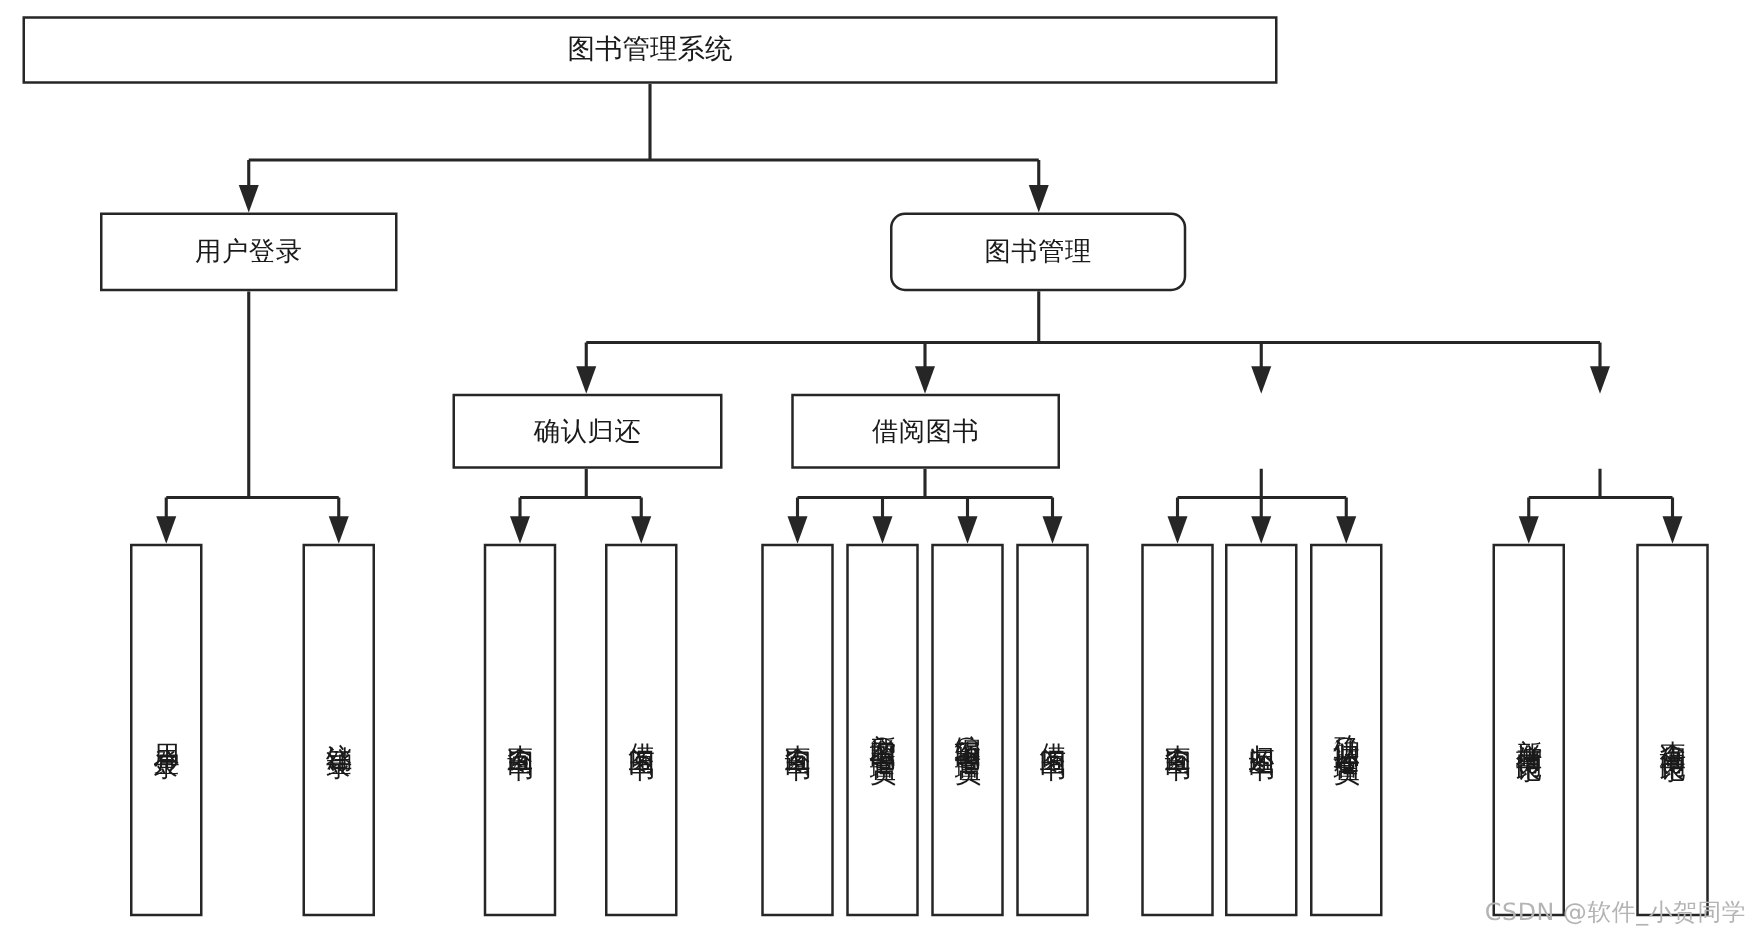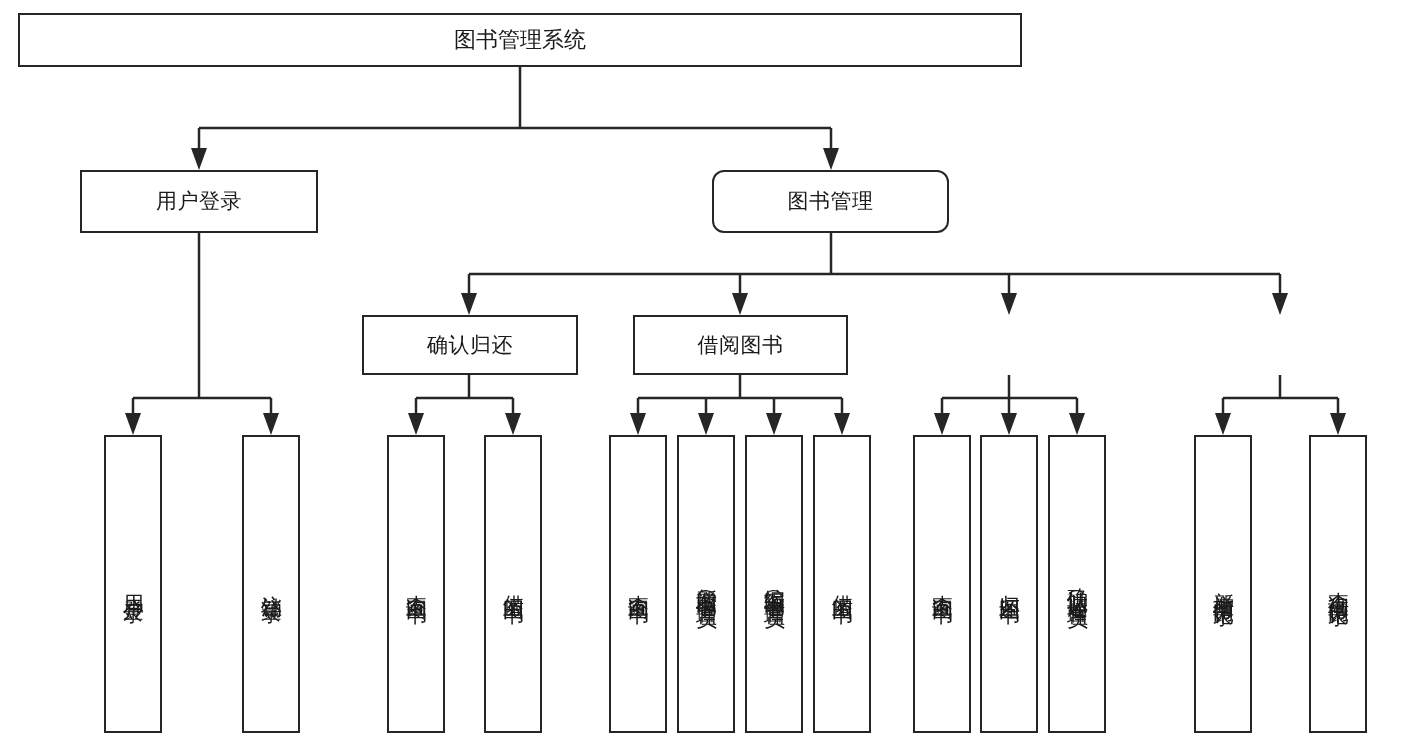--- a/index.html
+++ b/index.html
@@ -200,13 +200,14 @@
     <span class="vtxt">确认归还（管理员）</span>
   </div>
 
   <div class="node v" style="left:1194px; top:435px; width:58px; height:298px;">
     <span class="vtxt">新增借阅记录</span>
   </div>
   <div class="node v" style="left:1309px; top:435px; width:58px; height:298px;">
     <span class="vtxt">查询借阅记录</span>
   </div>
 
+  <div class="watermark">CSDN @软件_小贺同学</div>
 </div>
 
 </body></html>

